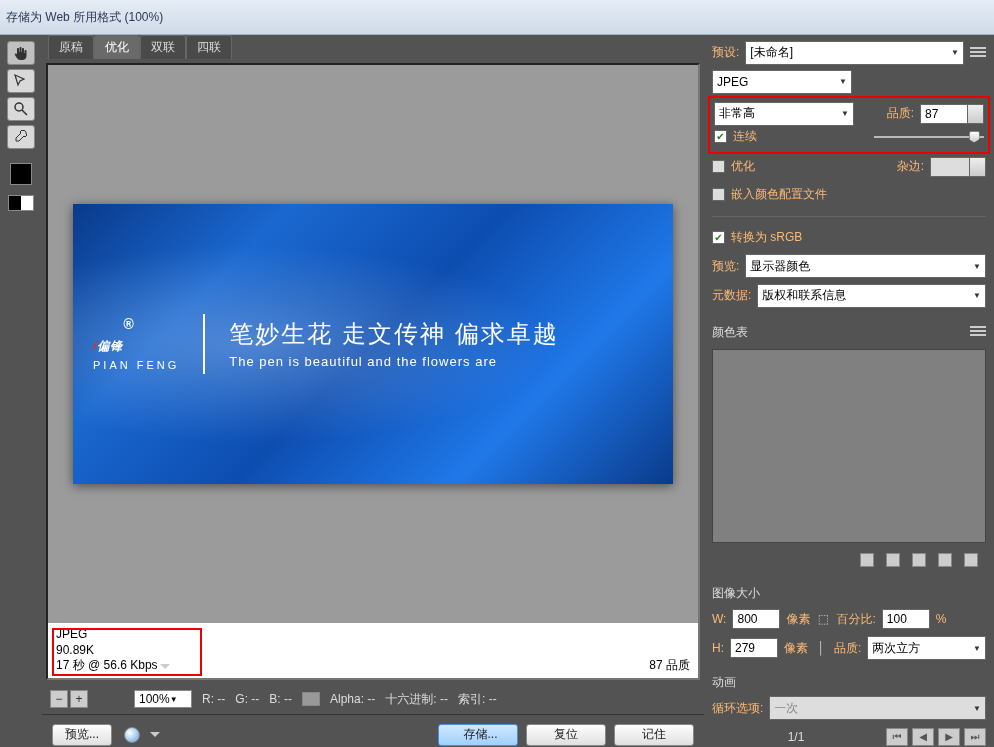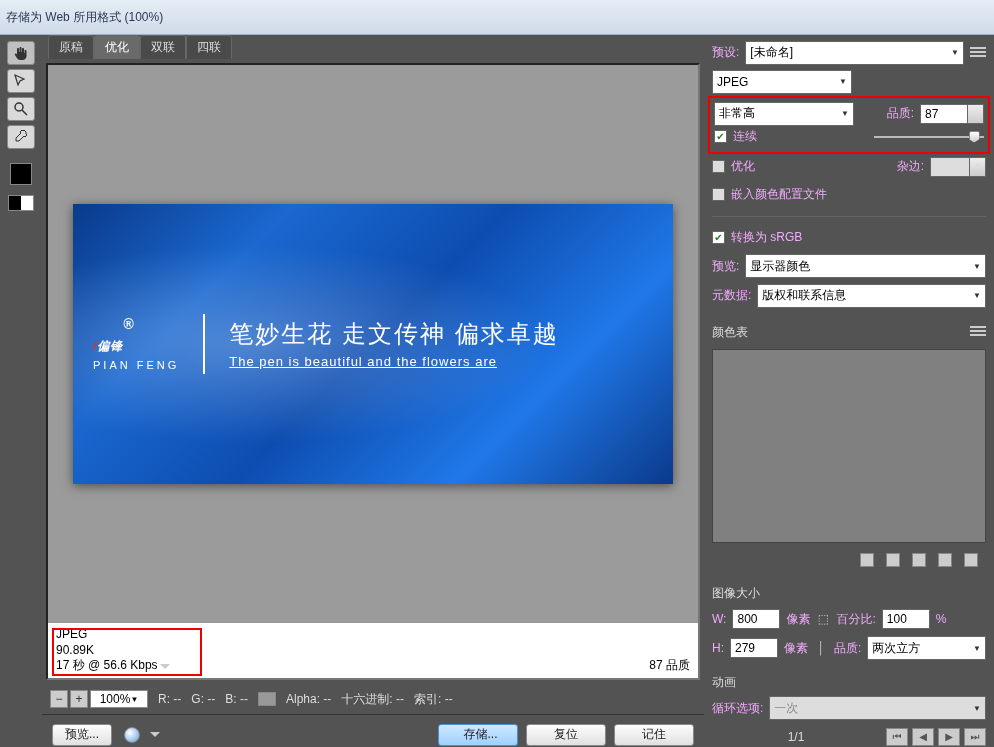--- a/index.html
+++ b/index.html
@@ -24,42 +24,42 @@
 .preview-image { width: 600px; height: 280px; background: linear-gradient(135deg,#0a3a8a 0%,#1a68d0 25%,#0d4db0 50%,#2078e8 75%,#0a3a8a 100%); position: relative; overflow: hidden; display:flex; align-items:center; padding-left:20px; box-shadow: 0 2px 10px rgba(0,0,0,0.5); }
 .preview-image::before{content:"";position:absolute;inset:0;background:radial-gradient(ellipse at 30% 50%, rgba(255,255,255,0.25) 0%, transparent 50%);}
 .logo-block { color:#fff; display:flex; align-items:center; gap:24px; z-index:1;}
 .logo-mark { font-size:38px; font-weight:bold; font-style:italic; letter-spacing:1px; }
 .logo-mark .accent{color:#e03020;}
 .logo-sub { font-size:11px; letter-spacing:3px; display:block; }
 .logo-reg { font-size:14px; vertical-align:top;}
 .divider { width:2px; height:60px; background:#fff; }
 .slogan { display:flex; flex-direction:column; gap:4px;}
 .slogan-cn { font-size:24px; letter-spacing:2px;}
-.slogan-en { font-size:13px; letter-spacing:1px;text-decoration:underline;}
+.slogan-en { font-size:13px; letter-spacing:1px;}
 
 .preview-info { background:#fff; border-top:1px solid #999; padding:4px 8px; display:flex; justify-content:space-between; align-items:flex-end;}
 .preview-info-left { line-height:1.3; }
 .highlight-box { position:absolute; border:2px solid #e00; pointer-events:none; }
 
 .bottom-bar { height:30px; background:#535353; display:flex; align-items:center; padding:0 8px; color:#ddd; gap:10px;}
 .zoom-ctrl { display:flex; align-items:center; gap:2px;}
 .sq-btn { width:18px; height:18px; background:#ccc; border:1px solid #888; display:flex;align-items:center;justify-content:center;cursor:pointer; color:#333;}
-.zoom-select { background:#fff; color:#000; border:1px solid #888; padding:1px 4px; width:58px; display:flex;justify-content:center;align-items:center;}
+.zoom-select { background:#fff; color:#000; border:1px solid #888; padding:1px 4px; width:58px; display:flex;justify-content:flex-start;align-items:center;margin-left:44px;}
 .zoom-select .arrow{font-size:8px;}
 
 .footer { height:40px; background:#535353; border-top:1px solid #333; display:flex; align-items:center; padding:0 10px; gap:8px;}
 .footer .spacer{flex:1;}
 .btn { min-width:80px; height:22px; background:linear-gradient(#fdfdfd,#e0e0e0); border:1px solid #888; border-radius:3px; padding:0 14px; cursor:pointer; display:inline-flex;align-items:center;justify-content:center; color:#222;}
 .btn.primary{background:linear-gradient(#cfe8ff,#9fd0ff);border-color:#4a90d9;padding-left:19px;}
 .btn.small{min-width:60px;padding:0 10px;}
 .globe{width:16px;height:16px;border-radius:50%;background:radial-gradient(circle at 35% 35%,#fff,#5aa0e0);border:1px solid #888;margin-left:4px;display:inline-block;}
 
 .right-panel { width:290px; background:#535353; color:#ddd; padding:6px 8px; overflow-y:auto; display:flex; flex-direction:column; gap:6px;}
 .row { display:flex; align-items:center; gap:6px; min-height:22px;}
-.row label{white-space:nowrap;color:#f0abfc;}
+.row label{white-space:nowrap;color:#fdba74;}
 .select { flex:1; background:#fff; color:#000; border:1px solid #666; height:24px; padding:0 4px; display:flex; justify-content:space-between; align-items:center; cursor:pointer;}
 .select .arrow{font-size:8px;color:#333;}
 .select.narrow{flex:none;width:140px;}
 .numbox { width:48px; height:20px; background:#fff; color:#000; border:1px solid #666; padding:0 4px; display:flex;align-items:center;}
 .numbox-wrap{display:flex;}
 .numbox-arrow{width:16px;height:20px;background:linear-gradient(#eee,#ccc);border:1px solid #666;border-left:none;display:flex;align-items:center;justify-content:center;font-size:8px;cursor:pointer;}
 .chk { width:13px; height:13px; background:#fff; border:1px solid #666; display:inline-flex;align-items:center;justify-content:center;color:#2a7a2a;font-size:10px;}
 .chk.disabled{background:#ddd;}
 .disabled-text{color:#888;}
 .slider-box{position:relative;height:20px;display:flex;align-items:center;}

